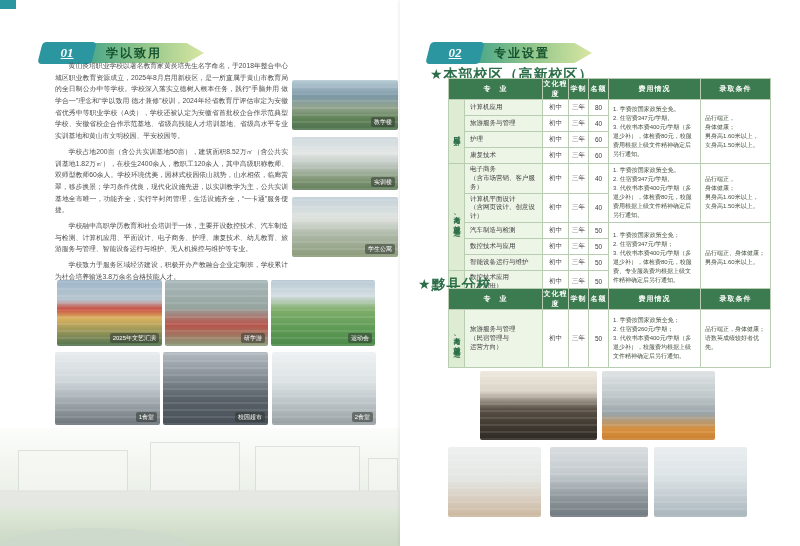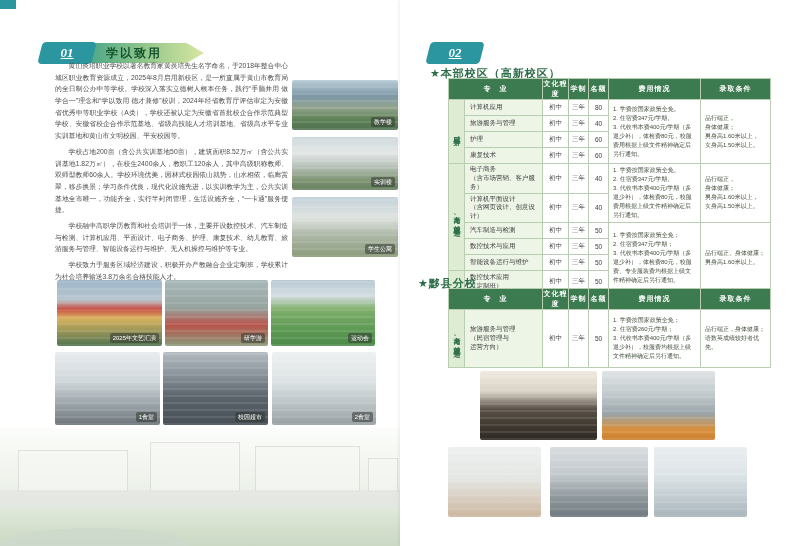--- a/index.html
+++ b/index.html
@@ -56,21 +56,21 @@
       background:linear-gradient(180deg,#fcfdfb 0%,#f3f6f0 30%,#eaf0e8 55%,#e5ece4 72%,#dde6dd 100%); }
   .campus-render .shape { position:absolute; opacity:.55; }
   .rb { background:#f7f8f5; border:1px solid #c9d2c7; }
   .road { position:absolute; left:0; top:62px; width:400px; height:18px; background:#e3e6e1; opacity:.8; }
   .grass { position:absolute; left:0; top:80px; width:400px; height:38px;
       background:linear-gradient(180deg,#dfe8d8 0%,#cfdcc6 60%,#c6d5bf 100%); opacity:.8; }
   .pond { position:absolute; left:0; top:100px; width:190px; height:18px; border-radius:50% 50% 0 0/100% 100% 0 0;
       background:#cdd9cc; opacity:.8; }
 
   
-  .section-label { position:absolute; font-size:11px; font-weight:bold; color:#2c6e49; letter-spacing:1px; }
+  .section-label { position:absolute; font-size:14px; font-weight:bold; color:#2c6e49; letter-spacing:1px; }
 
   table.spec { position:absolute; border-collapse:collapse; table-layout:fixed; width:322px;
       font-size:6.5px; color:#3c3c3c; background:#fff; }
   table.spec th, table.spec td { border:1px solid #b9cdb2; overflow:hidden; }
   table.spec th { background:#3c7b4f; color:#fff; font-size:7px; font-weight:bold; height:14px;
       text-align:center; letter-spacing:1px; }
   td.glabel { background:#ddecd2; text-align:center; vertical-align:middle; }
   td.glabel span { writing-mode:vertical-rl; text-orientation:upright; display:inline-block;
       font-weight:bold; color:#2c6e49; font-size:7px; letter-spacing:1px; }
   td.major { background:#edf5e7; text-align:left; padding:1px 3px 1px 5px; white-space:pre-line; line-height:1.35; }
@@ -140,20 +140,23 @@
     <div class="shape rb" style="left:368px; top:30px; width:30px; height:34px;"></div>
     <div class="road"></div>
     <div class="grass"></div>
     <div class="pond"></div>
   </div>
 </div>
 
 <div class="sheet" id="sheet-right">
 
   <div class="banner" style="left:28px; top:42px;">
+    <div class="arrow">
+      <span>专业设置</span>
+    </div>
     <div class="chip">
       <span>02</span>
     </div>
   </div>
 
   <div class="section-label" style="left:30px; top:66px;">★本部校区（高新校区）</div>
 
   <table class="spec" style="left:48px; top:78px;">
     <colgroup>
       <col style="width:16px">

